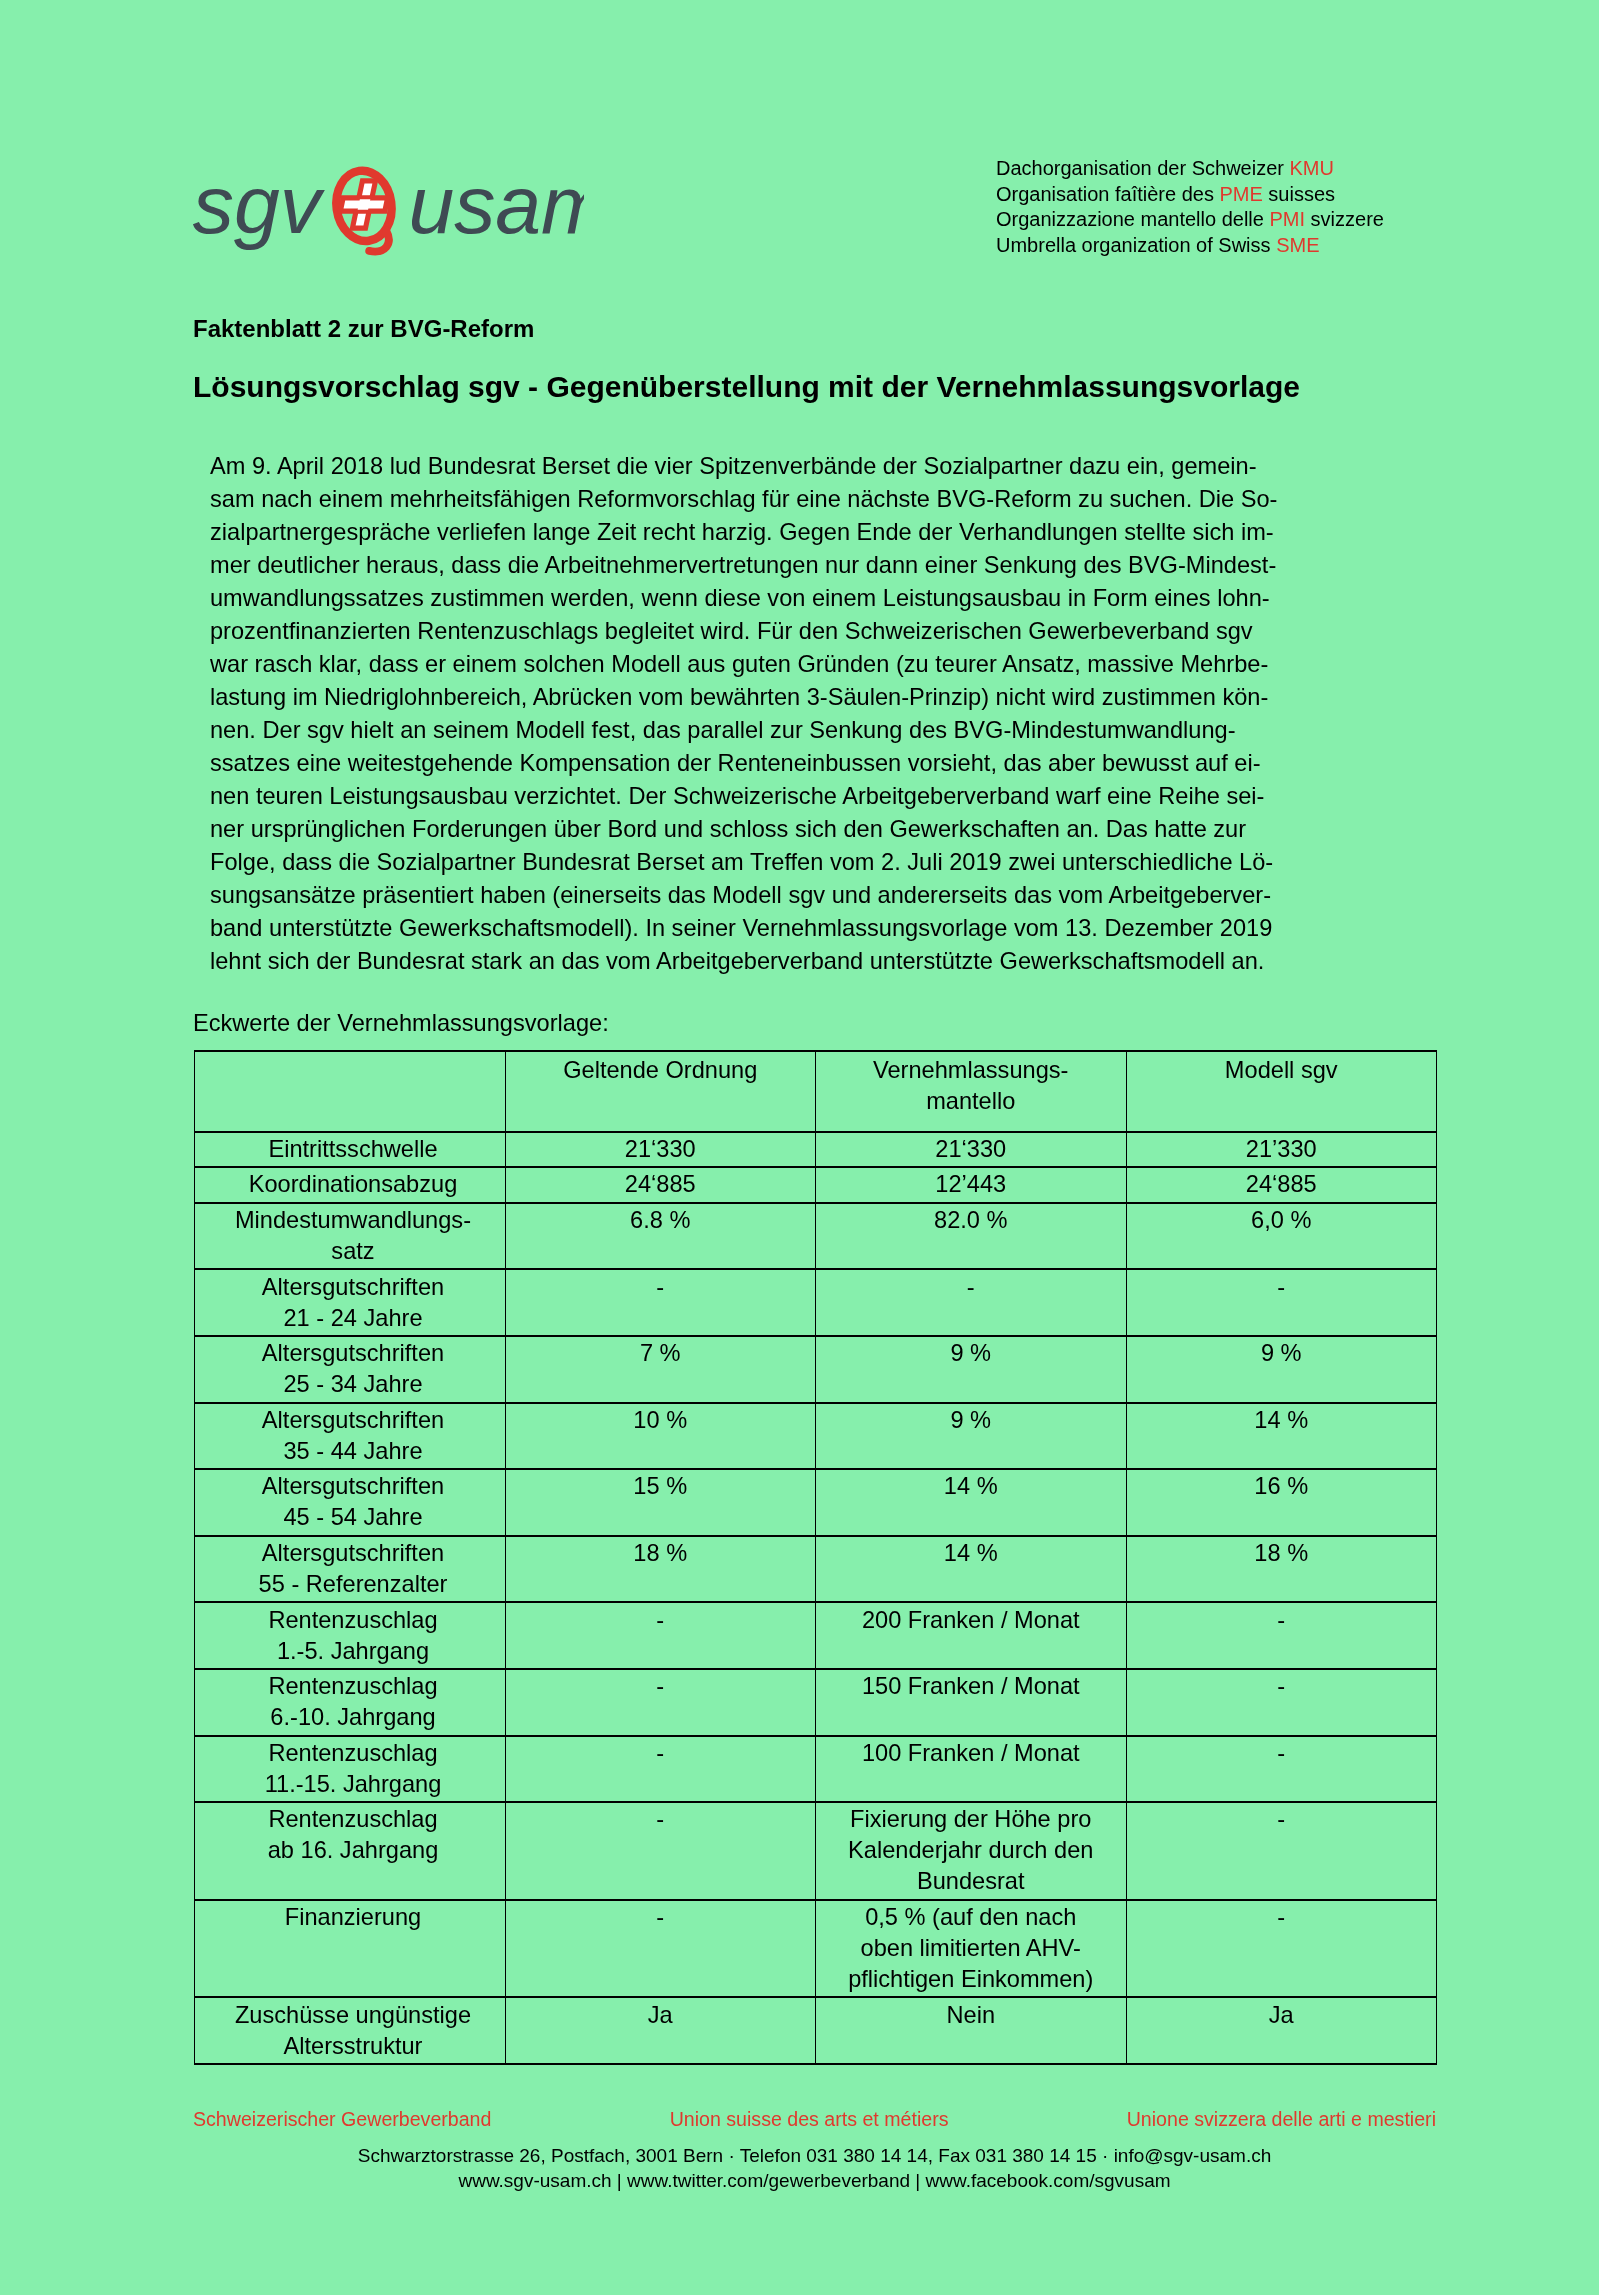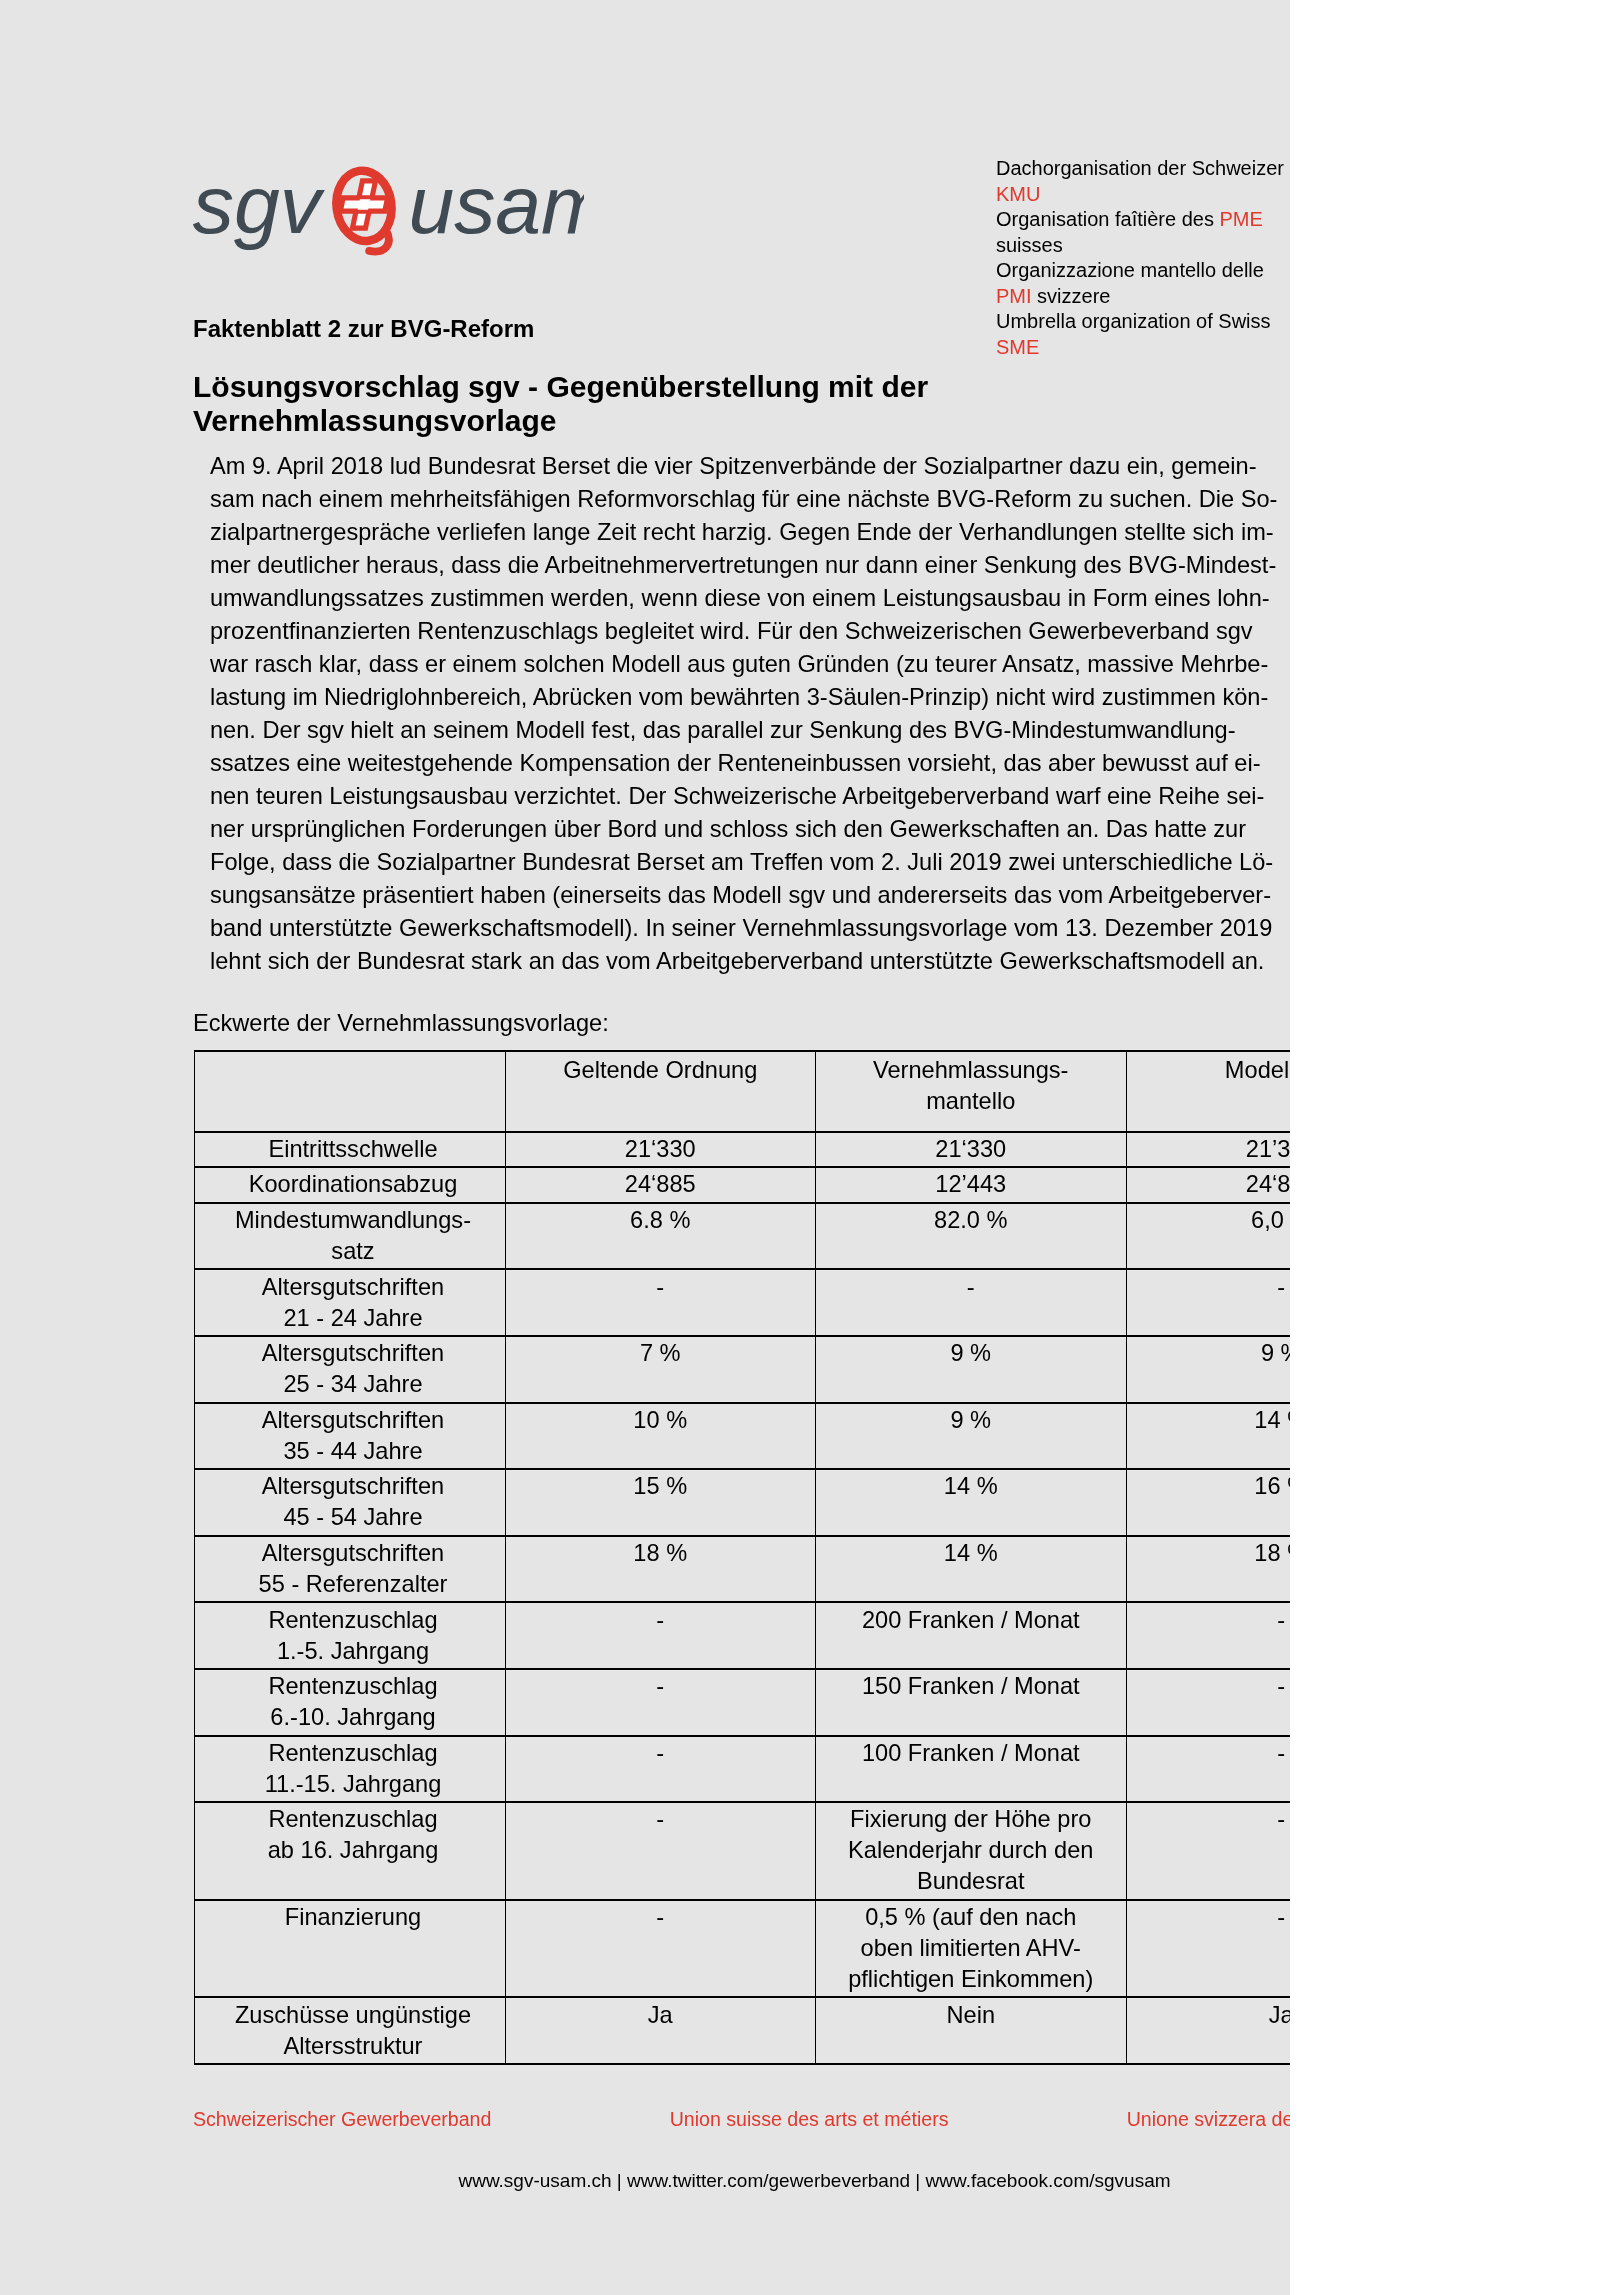--- a/index.html
+++ b/index.html
@@ -3,22 +3,22 @@
 <meta charset="utf-8">
 <style>
   :root{
     --accent-red:#e0392e;
     --logo-text:#3f4a53;
     --text-black:#000000;
   }
   html,body{margin:0;padding:0;background:#ffffff;}
   .page{
     position:relative;
-    width:1290px;height:2295px;
-    background:#e5e5e5;
+    width:1599px;height:2295px;
+    background:#86efac;
     font-family:"Liberation Sans",sans-serif;
     color:var(--text-black);
     overflow:hidden;
   }
   
   .logo{position:absolute;left:191px;top:164px;width:393px;height:98px;}
   .logo text{font-family:"Liberation Sans",sans-serif;font-style:italic;fill:var(--logo-text);}
   .mark-stroke{stroke:var(--accent-red);fill:none;}
   .cross-bar{fill:#ffffff;stroke:var(--accent-red);}
   
@@ -222,16 +222,17 @@
         <td class="cell-val">Ja</td>
       </tr>
     </tbody>
   </table>
 
   <div class="footer-orgs">
     <span>Schweizerischer Gewerbeverband</span>
     <span>Union suisse des arts et métiers</span>
     <span>Unione svizzera delle arti e mestieri</span>
   </div>
+  <div class="footer-address">Schwarztorstrasse 26, Postfach, 3001 Bern · Telefon 031 380 14 14, Fax 031 380 14 15 · info@sgv-usam.ch</div>
   <div class="footer-web">www.sgv-usam.ch | www.twitter.com/gewerbeverband | www.facebook.com/sgvusam</div>
 
 </div>
 
 
 </body></html>

